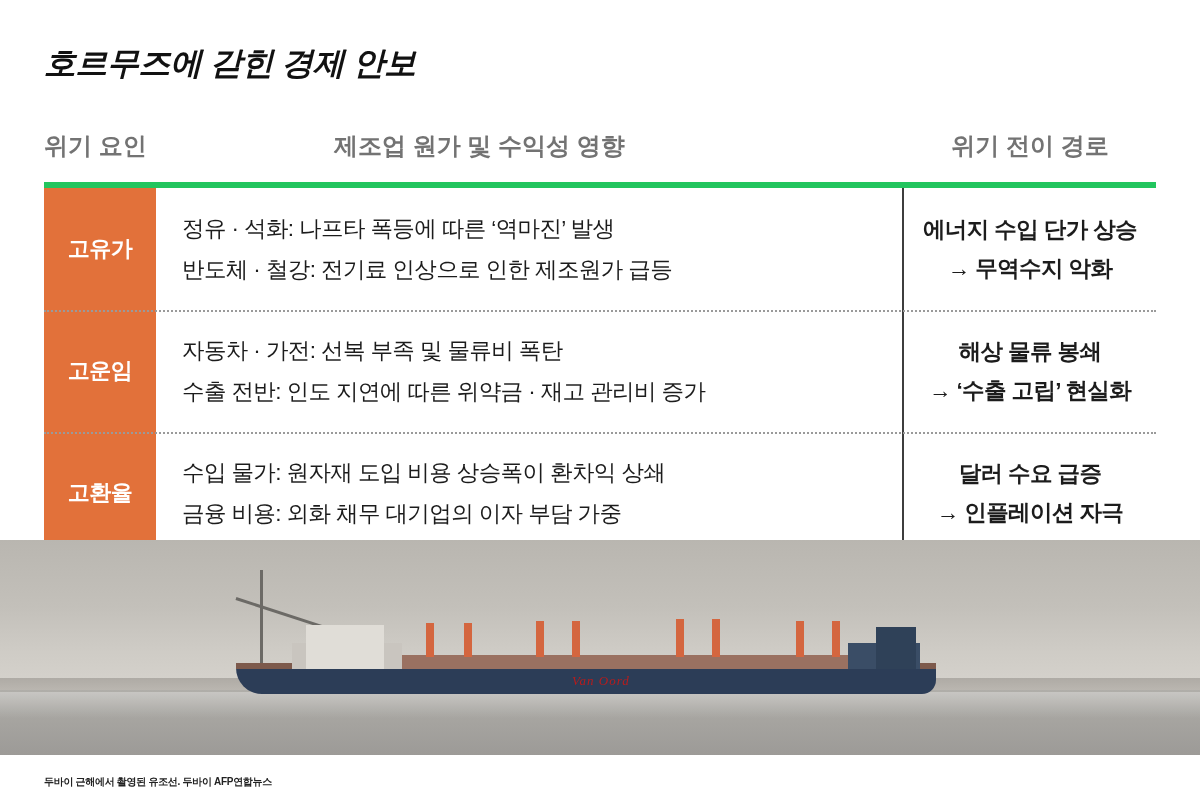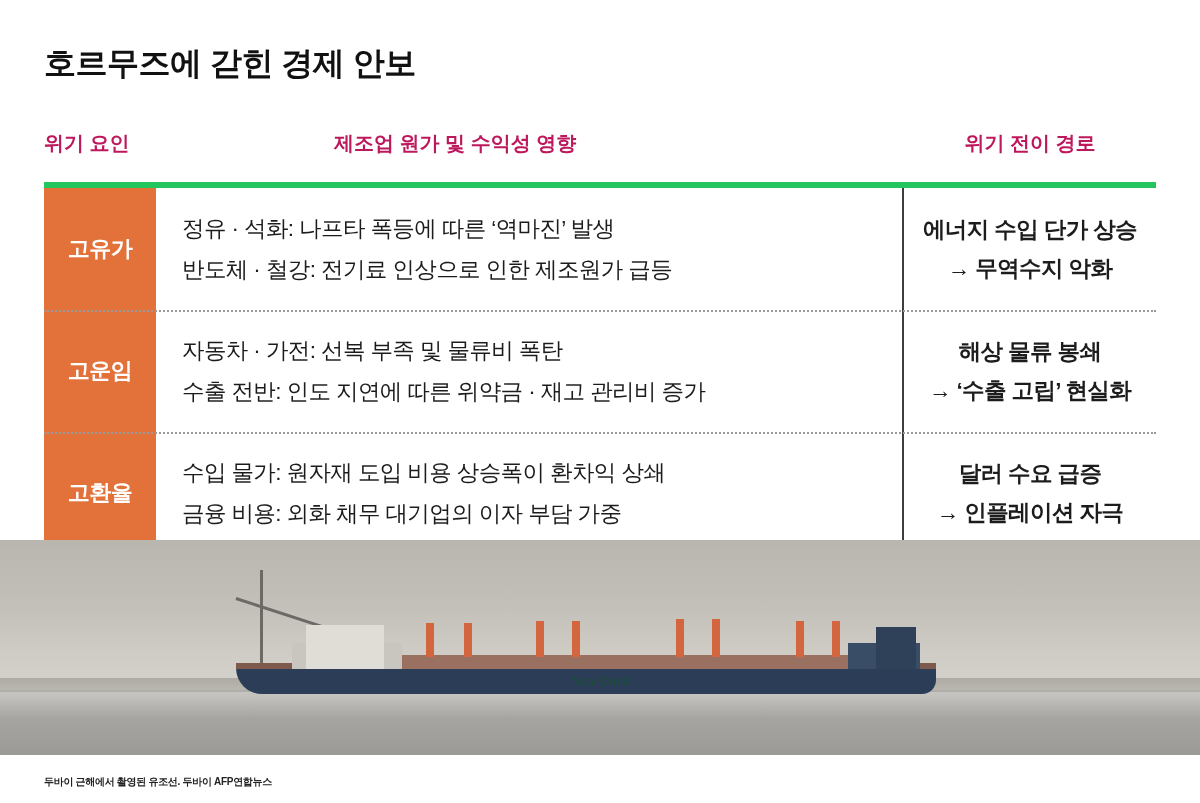--- a/index.html
+++ b/index.html
@@ -25,35 +25,36 @@
 
   
   .title {
     position: absolute;
     left: 44px;
     top: 42px;
     font-size: 32px;
     font-weight: bold;
     letter-spacing: -0.5px;
     color: #111111;
+    font-style: italic;
   }
 
   
   .col-headers {
     position: absolute;
     left: 44px;
     top: 130px;
     width: 1112px;
     height: 42px;
   }
   .col-header {
     position: absolute;
-    font-size: 20px;
-    font-weight: bold;
-    color: #be185d;
+    font-size: 24px;
+    font-weight: bold;
+    color: #737373;
     white-space: nowrap;
   }
   .col-header.c1 { left: 0px; top: 0px; }
   .col-header.c2 { left: 290px; top: 0px; }
   .col-header.c3 { left: 860px; top: 0px; width: 252px; text-align: center; }
 
   
   .table {
     position: absolute;
     left: 44px;
@@ -256,21 +257,22 @@
     top: 18px;
     width: 72px;
     height: 26px;
     background: #3a4d66;
   }
   .ship-name {
     position: absolute;
     left: 336px;
     top: 48px;
     font-size: 13px;
-    color: #14532d;
+    color: #b91c1c;
+    font-style: italic;
     letter-spacing: 1px;
     font-family: "Liberation Serif", serif;
   }
 
   
   .caption-bar {
     position: absolute;
     left: 0;
     bottom: 0;
     width: 1200px;

